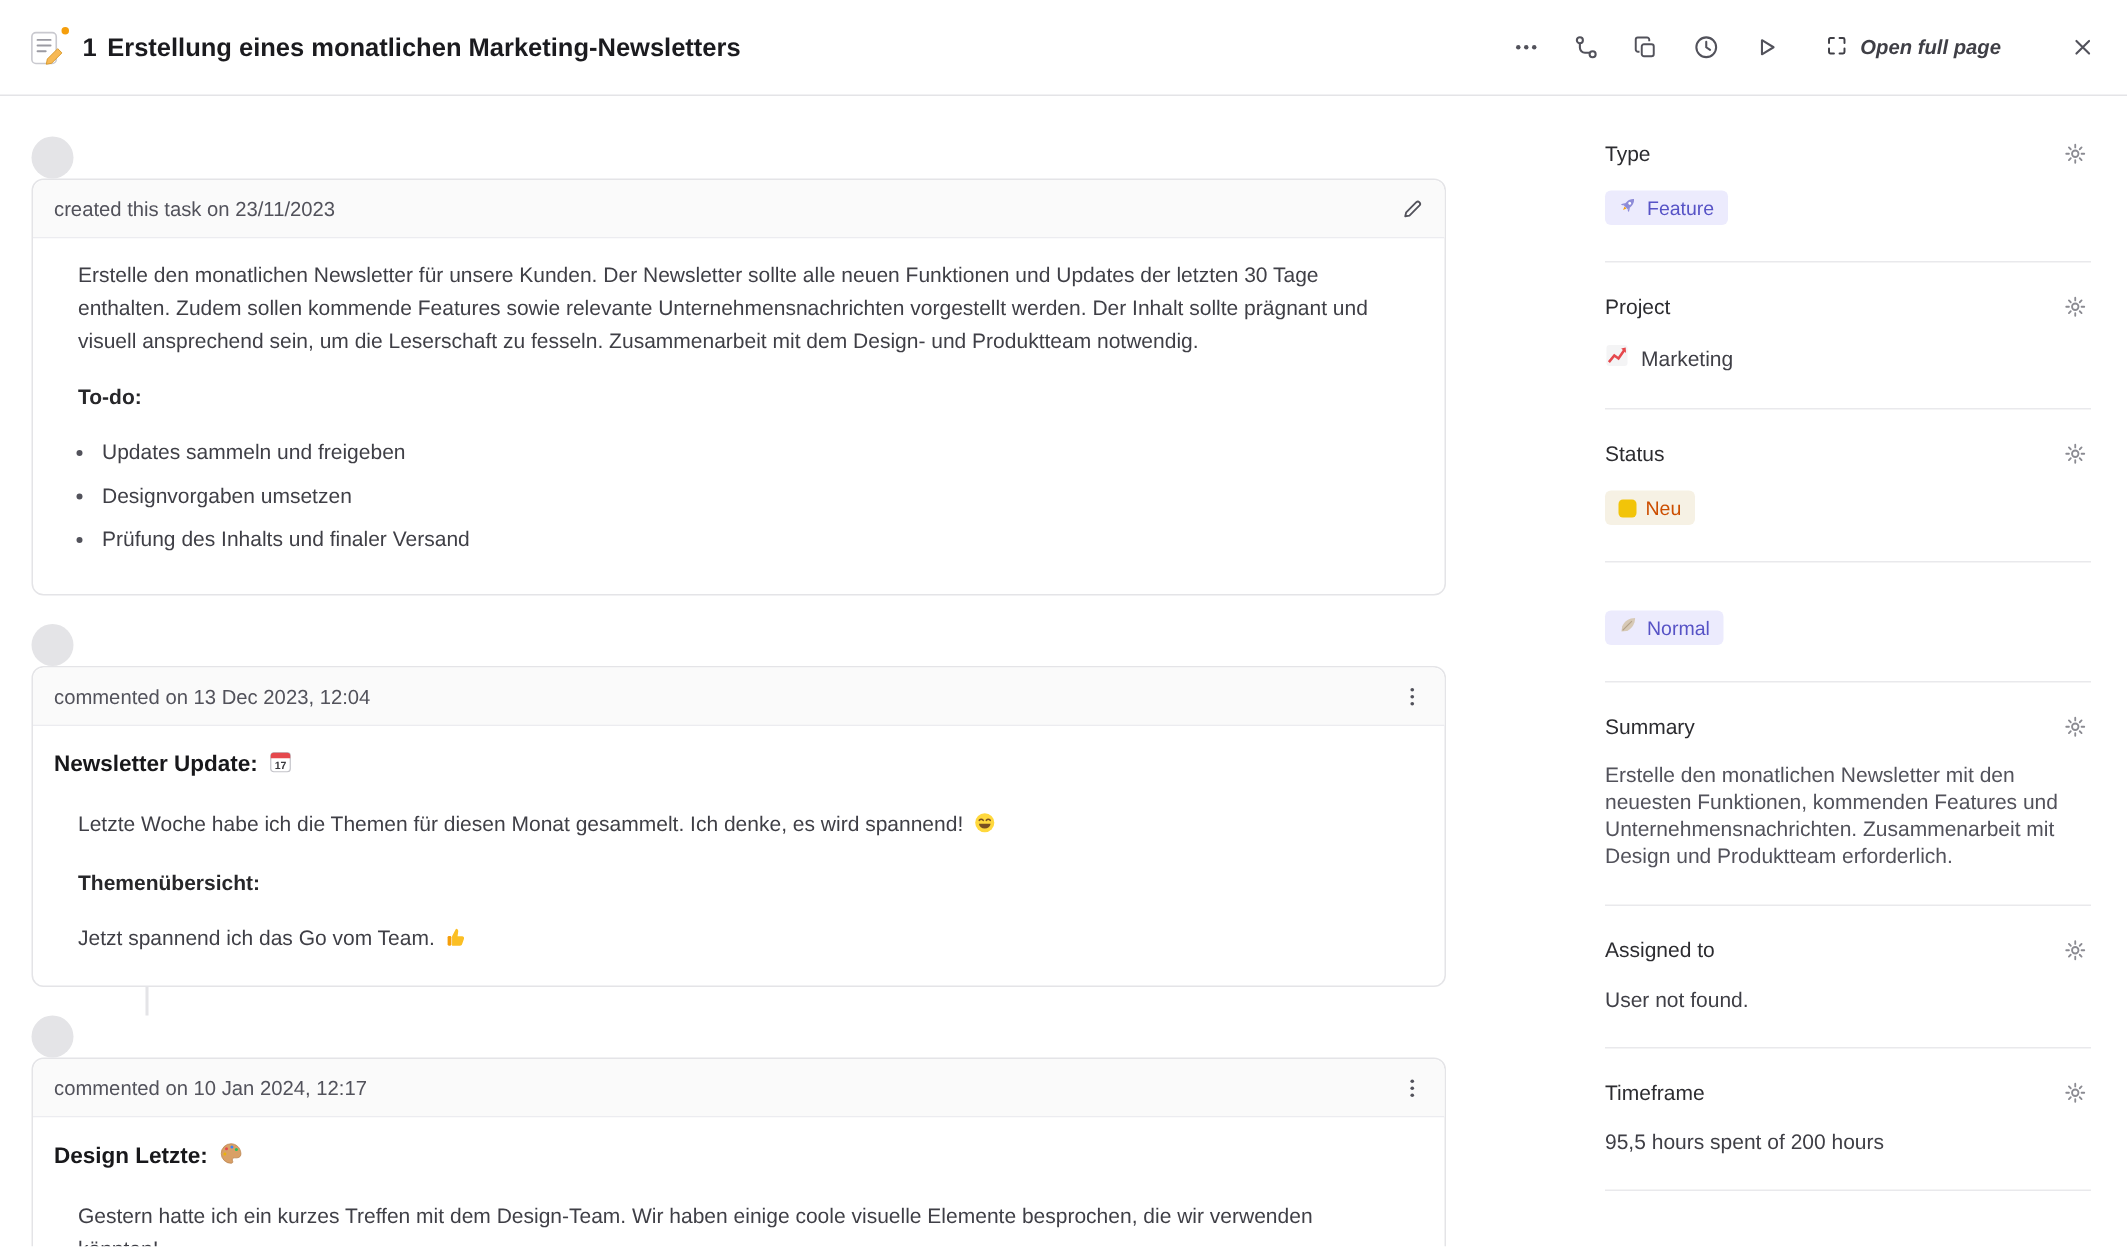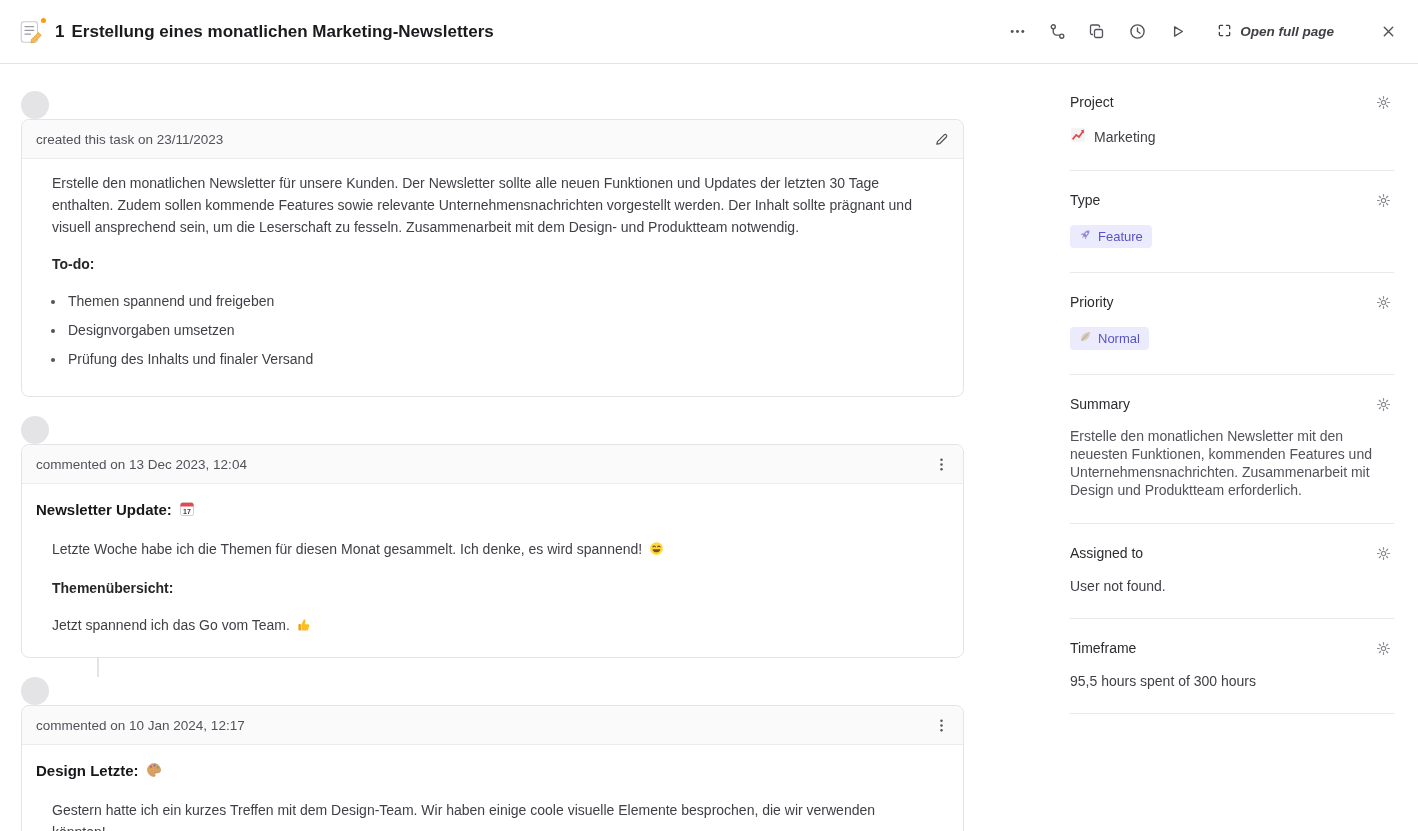--- a/index.html
+++ b/index.html
@@ -155,21 +155,21 @@
           <button class="icon-btn" title="Edit">
             <svg width="15" height="15" viewBox="0 0 16 16" fill="none" stroke="#52525b" stroke-width="1.3" stroke-linejoin="round">
               <path d="M3 13l.7-2.8L10.9 3a1.63 1.63 0 0 1 2.3 2.3L6 12.5 3 13z"></path>
             </svg>
           </button>
         </div>
         <div class="card-body">
           <p>Erstelle den monatlichen Newsletter für unsere Kunden. Der Newsletter sollte alle neuen Funktionen und Updates der letzten 30 Tage enthalten. Zudem sollen kommende Features sowie relevante Unternehmensnachrichten vorgestellt werden. Der Inhalt sollte prägnant und visuell ansprechend sein, um die Leserschaft zu fesseln. Zusammenarbeit mit dem Design- und Produktteam notwendig.</p>
           <p class="bold">To-do:</p>
           <ul>
-            <li>Themen spannend und freigeben</li>
+            <li>Updates sammeln und freigeben</li>
             <li>Designvorgaben umsetzen</li>
             <li>Prüfung des Inhalts und finaler Versand</li>
           </ul>
         </div>
       </div>
     </div>
 
     <div class="gap"></div>
 
     <div class="entry">
@@ -253,42 +253,20 @@
         </div>
       </div>
     </div>
 
   </div>
 
   <div class="sidebar">
 
     <div class="side-section">
       <div class="side-head">
-        <span class="side-label">Project</span>
-        <button class="gear-btn" title="Settings">
-          <svg width="15" height="15" viewBox="0 0 16 16" fill="none" stroke="#8b8b92" stroke-width="1.3" stroke-linecap="round">
-              <circle cx="8" cy="8" r="2.3"></circle>
-              <path d="M8 1.6v1.9M8 12.5v1.9M1.6 8h1.9M12.5 8h1.9M3.5 3.5l1.3 1.3M11.2 11.2l1.3 1.3M12.5 3.5l-1.3 1.3M4.8 11.2l-1.3 1.3"></path>
-            </svg>
-        </button>
-      </div>
-      <div class="side-value">
-        <span>
-          <svg width="16" height="16" viewBox="0 0 16 16">
-            <rect x="1" y="1" width="14" height="14" rx="2" fill="#f4f4f5"></rect>
-            <polyline points="2.6,12.4 6.2,8 9,10 13,4.2" stroke="#e5484d" stroke-width="1.7" fill="none"></polyline>
-            <polygon points="13.8,2.6 14,6.4 10.8,3.4" fill="#e5484d"></polygon>
-          </svg>
-        </span>
-        <span>Marketing</span>
-      </div>
-    </div>
-
-    <div class="side-section">
-      <div class="side-head">
         <span class="side-label">Type</span>
         <button class="gear-btn" title="Settings">
           <svg width="15" height="15" viewBox="0 0 16 16" fill="none" stroke="#8b8b92" stroke-width="1.3" stroke-linecap="round">
               <circle cx="8" cy="8" r="2.3"></circle>
               <path d="M8 1.6v1.9M8 12.5v1.9M1.6 8h1.9M12.5 8h1.9M3.5 3.5l1.3 1.3M11.2 11.2l1.3 1.3M12.5 3.5l-1.3 1.3M4.8 11.2l-1.3 1.3"></path>
             </svg>
         </button>
       </div>
       <div class="side-value">
         <span class="badge badge-purple">
@@ -300,31 +278,61 @@
                 <path d="M5.4 8.6L3.3 12l2.1-.6zM10.6 8.6l2.1 3.4-2.1-.6z" fill="#8e8cd8"></path>
                 <path d="M6.9 11.2h2.2L8 14z" fill="#f59e0b"></path>
               </g>
             </svg>
           </span>
           <span>Feature</span>
         </span>
       </div>
     </div>
 
-
-    <div class="side-section">
-      <div class="side-head">
-        <span class="side-label">Priority</span>
-        <button class="gear-btn" title="Settings">
-          <svg width="15" height="15" viewBox="0 0 16 16" fill="none" stroke="#8b8b92" stroke-width="1.3" stroke-linecap="round">
-              <circle cx="8" cy="8" r="2.3"></circle>
-              <path d="M8 1.6v1.9M8 12.5v1.9M1.6 8h1.9M12.5 8h1.9M3.5 3.5l1.3 1.3M11.2 11.2l1.3 1.3M12.5 3.5l-1.3 1.3M4.8 11.2l-1.3 1.3"></path>
-            </svg>
-        </button>
-      </div>
+    <div class="side-section">
+      <div class="side-head">
+        <span class="side-label">Project</span>
+        <button class="gear-btn" title="Settings">
+          <svg width="15" height="15" viewBox="0 0 16 16" fill="none" stroke="#8b8b92" stroke-width="1.3" stroke-linecap="round">
+              <circle cx="8" cy="8" r="2.3"></circle>
+              <path d="M8 1.6v1.9M8 12.5v1.9M1.6 8h1.9M12.5 8h1.9M3.5 3.5l1.3 1.3M11.2 11.2l1.3 1.3M12.5 3.5l-1.3 1.3M4.8 11.2l-1.3 1.3"></path>
+            </svg>
+        </button>
+      </div>
+      <div class="side-value">
+        <span>
+          <svg width="16" height="16" viewBox="0 0 16 16">
+            <rect x="1" y="1" width="14" height="14" rx="2" fill="#f4f4f5"></rect>
+            <polyline points="2.6,12.4 6.2,8 9,10 13,4.2" stroke="#e5484d" stroke-width="1.7" fill="none"></polyline>
+            <polygon points="13.8,2.6 14,6.4 10.8,3.4" fill="#e5484d"></polygon>
+          </svg>
+        </span>
+        <span>Marketing</span>
+      </div>
+    </div>
+
+    <div class="side-section">
+      <div class="side-head">
+        <span class="side-label">Status</span>
+        <button class="gear-btn" title="Settings">
+          <svg width="15" height="15" viewBox="0 0 16 16" fill="none" stroke="#8b8b92" stroke-width="1.3" stroke-linecap="round">
+              <circle cx="8" cy="8" r="2.3"></circle>
+              <path d="M8 1.6v1.9M8 12.5v1.9M1.6 8h1.9M12.5 8h1.9M3.5 3.5l1.3 1.3M11.2 11.2l1.3 1.3M12.5 3.5l-1.3 1.3M4.8 11.2l-1.3 1.3"></path>
+            </svg>
+        </button>
+      </div>
+      <div class="side-value">
+        <span class="badge badge-status">
+          <span class="status-square"></span>
+          <span>Neu</span>
+        </span>
+      </div>
+    </div>
+
+    <div class="side-section">
       <div class="side-value">
         <span class="badge badge-purple">
           <span>
             <svg width="13" height="13" viewBox="0 0 16 16">
               <path d="M13.6 2.4C9 2.4 4.5 5 3 9.5l-.6 4.1 4.1-.5C11 11.6 13.6 7 13.6 2.4z" fill="#d7c9b6"></path>
               <path d="M3.4 12.6L11 5" stroke="#b3a188" stroke-width="1" fill="none"></path>
             </svg>
           </span>
           <span>Normal</span>
         </span>
@@ -363,21 +371,21 @@
       <div class="side-head">
         <span class="side-label">Timeframe</span>
         <button class="gear-btn" title="Settings">
           <svg width="15" height="15" viewBox="0 0 16 16" fill="none" stroke="#8b8b92" stroke-width="1.3" stroke-linecap="round">
               <circle cx="8" cy="8" r="2.3"></circle>
               <path d="M8 1.6v1.9M8 12.5v1.9M1.6 8h1.9M12.5 8h1.9M3.5 3.5l1.3 1.3M11.2 11.2l1.3 1.3M12.5 3.5l-1.3 1.3M4.8 11.2l-1.3 1.3"></path>
             </svg>
         </button>
       </div>
       <div class="side-value">
-        <span>95,5 hours spent of 300 hours</span>
+        <span>95,5 hours spent of 200 hours</span>
       </div>
     </div>
 
     <div class="side-section">
       
       
     </div>
 
   </div>
 </div>

